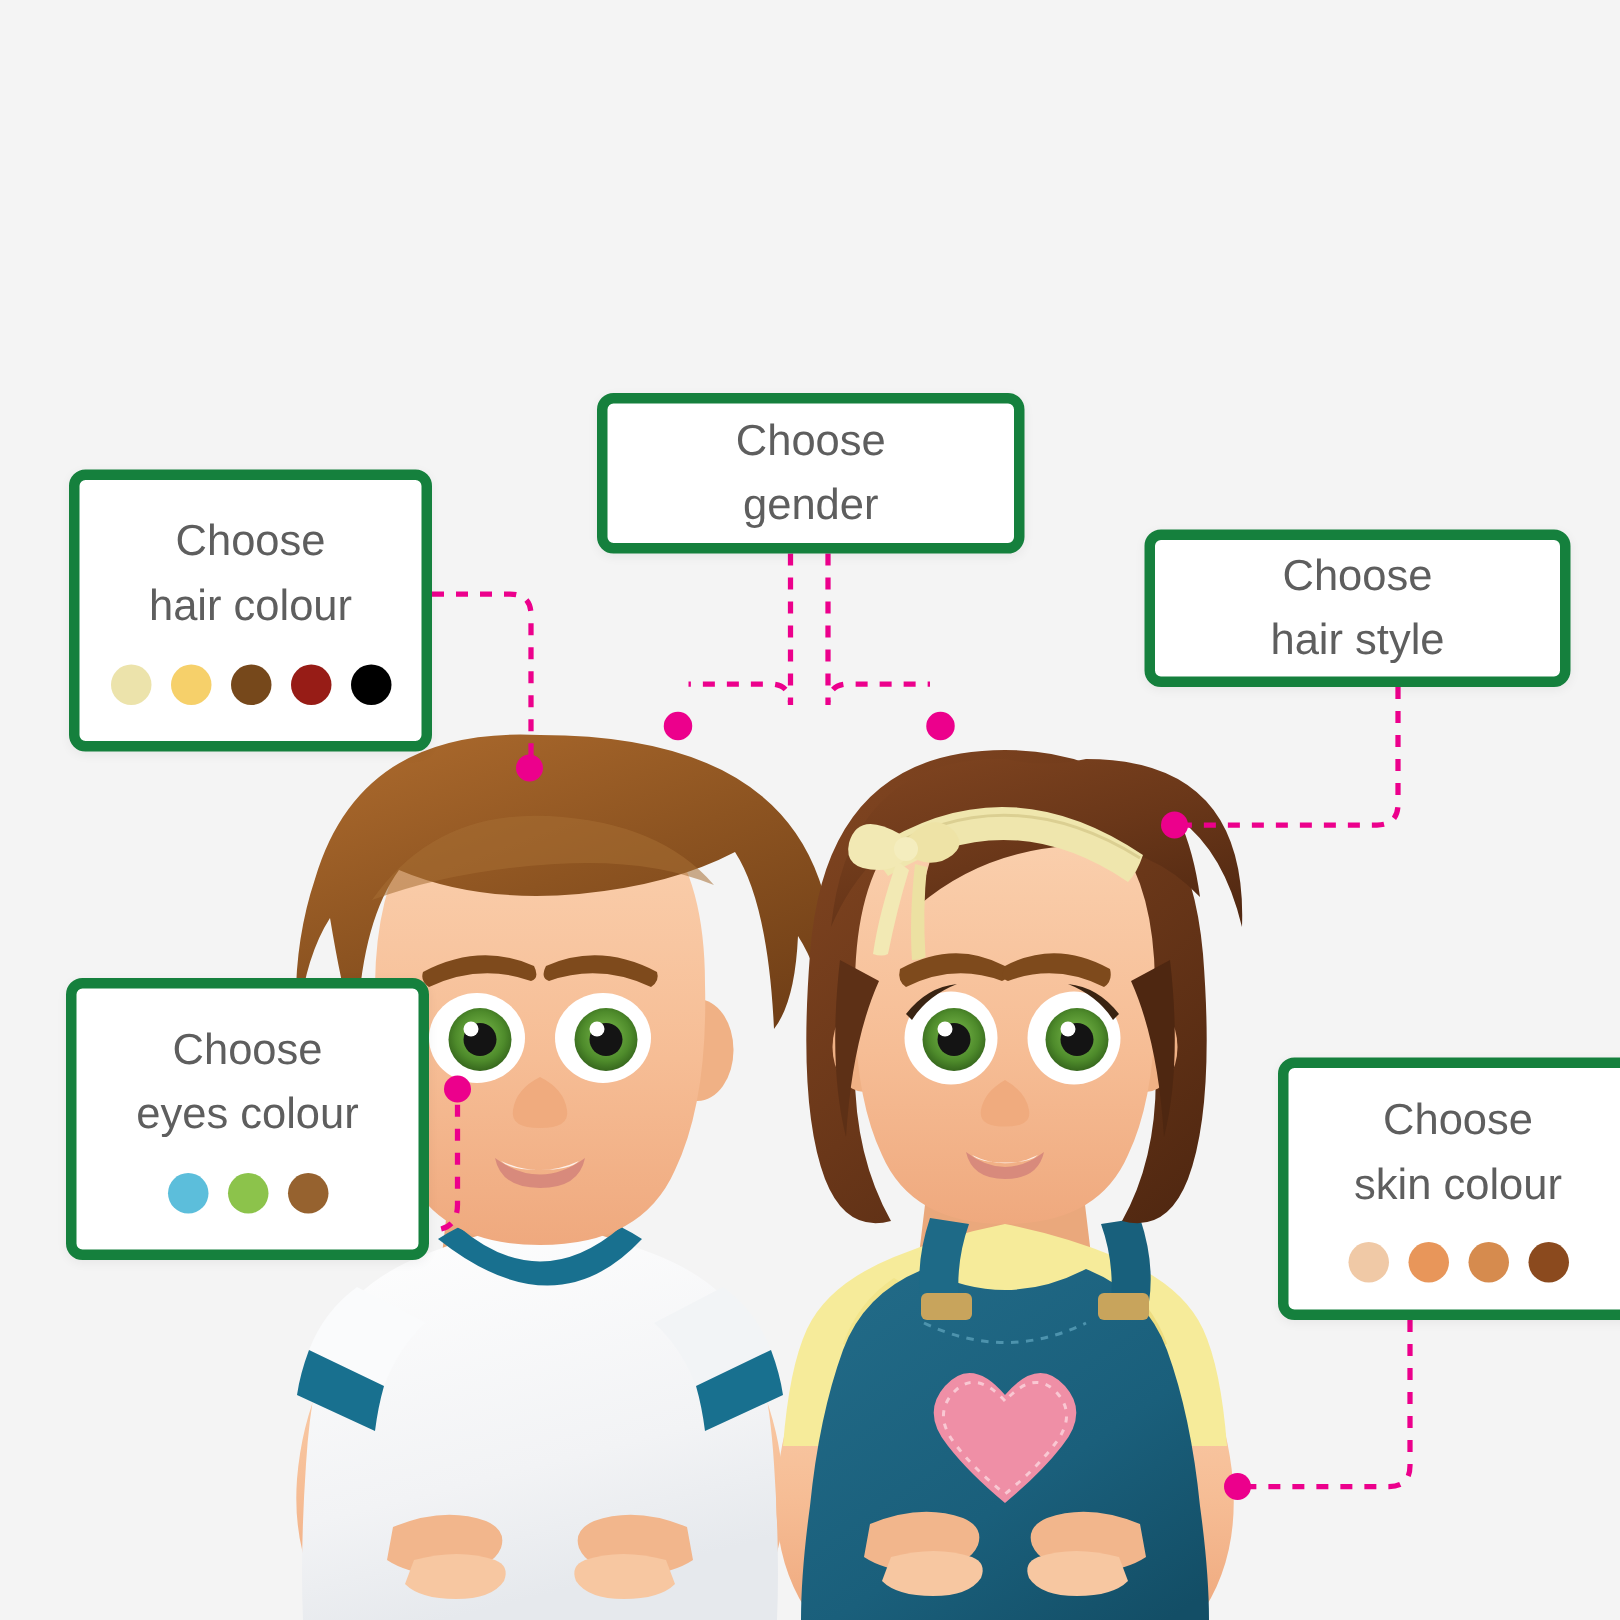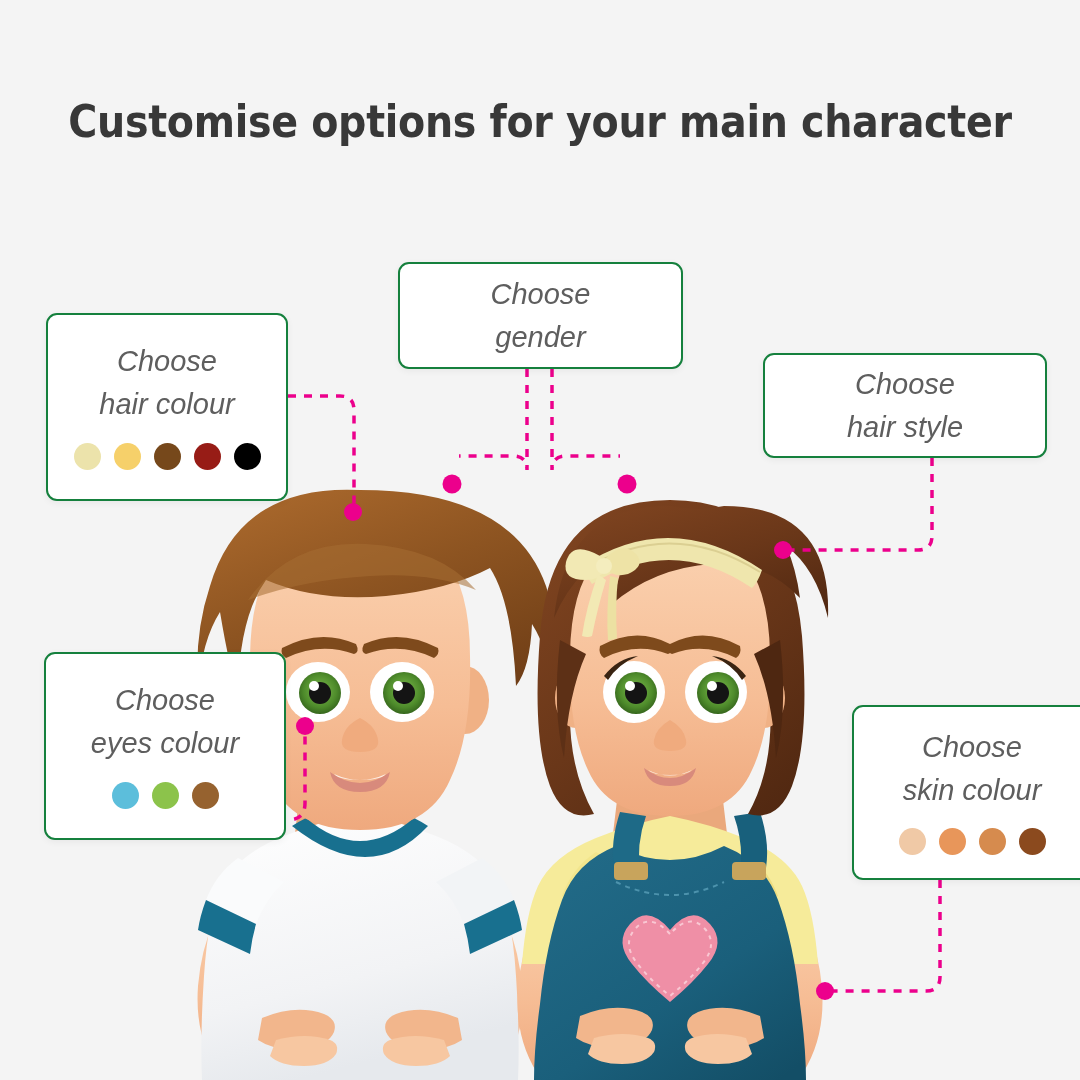--- a/index.html
+++ b/index.html
@@ -26,25 +26,25 @@
   
   .characters{ position:absolute; left:0; top:0; width:1080px; height:1080px; z-index:1; }
 
   
   .connectors{ position:absolute; left:0; top:0; width:1080px; height:1080px; z-index:2; pointer-events:none; }
 
   
   .card{
     position:absolute; z-index:3;
     background:#ffffff;
-    border:2px solid #15803d;
+    border:7px solid #15803d;
     border-radius:11px;
     box-shadow:0 2px 7px rgba(0,0,0,.055);
     display:flex; flex-direction:column;
-    align-items:center; justify-content:center;font-style:italic;
+    align-items:center; justify-content:center;
   }
   .card-label{
     color:#5e5e5e;
     font-size:29px;
     line-height:1.48;
     text-align:center;
     font-weight:400;
     white-space:pre-line;
   }
   .swatches{ display:flex; gap:13px; margin-top:17px; }
@@ -55,21 +55,20 @@
   #card-hair-style  { left:763px; top:353px; width:284px; height:105px; }
   #card-eyes-colour { left:44px;  top:652px; width:242px; height:188px; padding-bottom:4px;}
   #card-skin-colour { left:852px; top:705px; width:240px; height:175px; padding-bottom:4px;}
   #card-skin-colour .card-label{ text-align:center; }
 </style>
 </head>
 <body style="background: rgb(244, 244, 244);">
 
 <div id="stage">
 
-  <div class="page-title">Customise options for your main character</div>
 
   <svg class="characters" viewBox="0 0 1080 1080">
     <defs>
       <linearGradient id="skinG" x1="0" y1="0" x2="0" y2="1">
         <stop offset="0%" stop-color="#fbd3b2"></stop>
           <stop offset="60%" stop-color="#f6bd95"></stop>
           <stop offset="100%" stop-color="#efa97e"></stop>
       </linearGradient>
       <linearGradient id="boyHairG" x1="0.2" y1="0" x2="0.85" y2="1">
         <stop offset="0%" stop-color="#a9682c"></stop>

